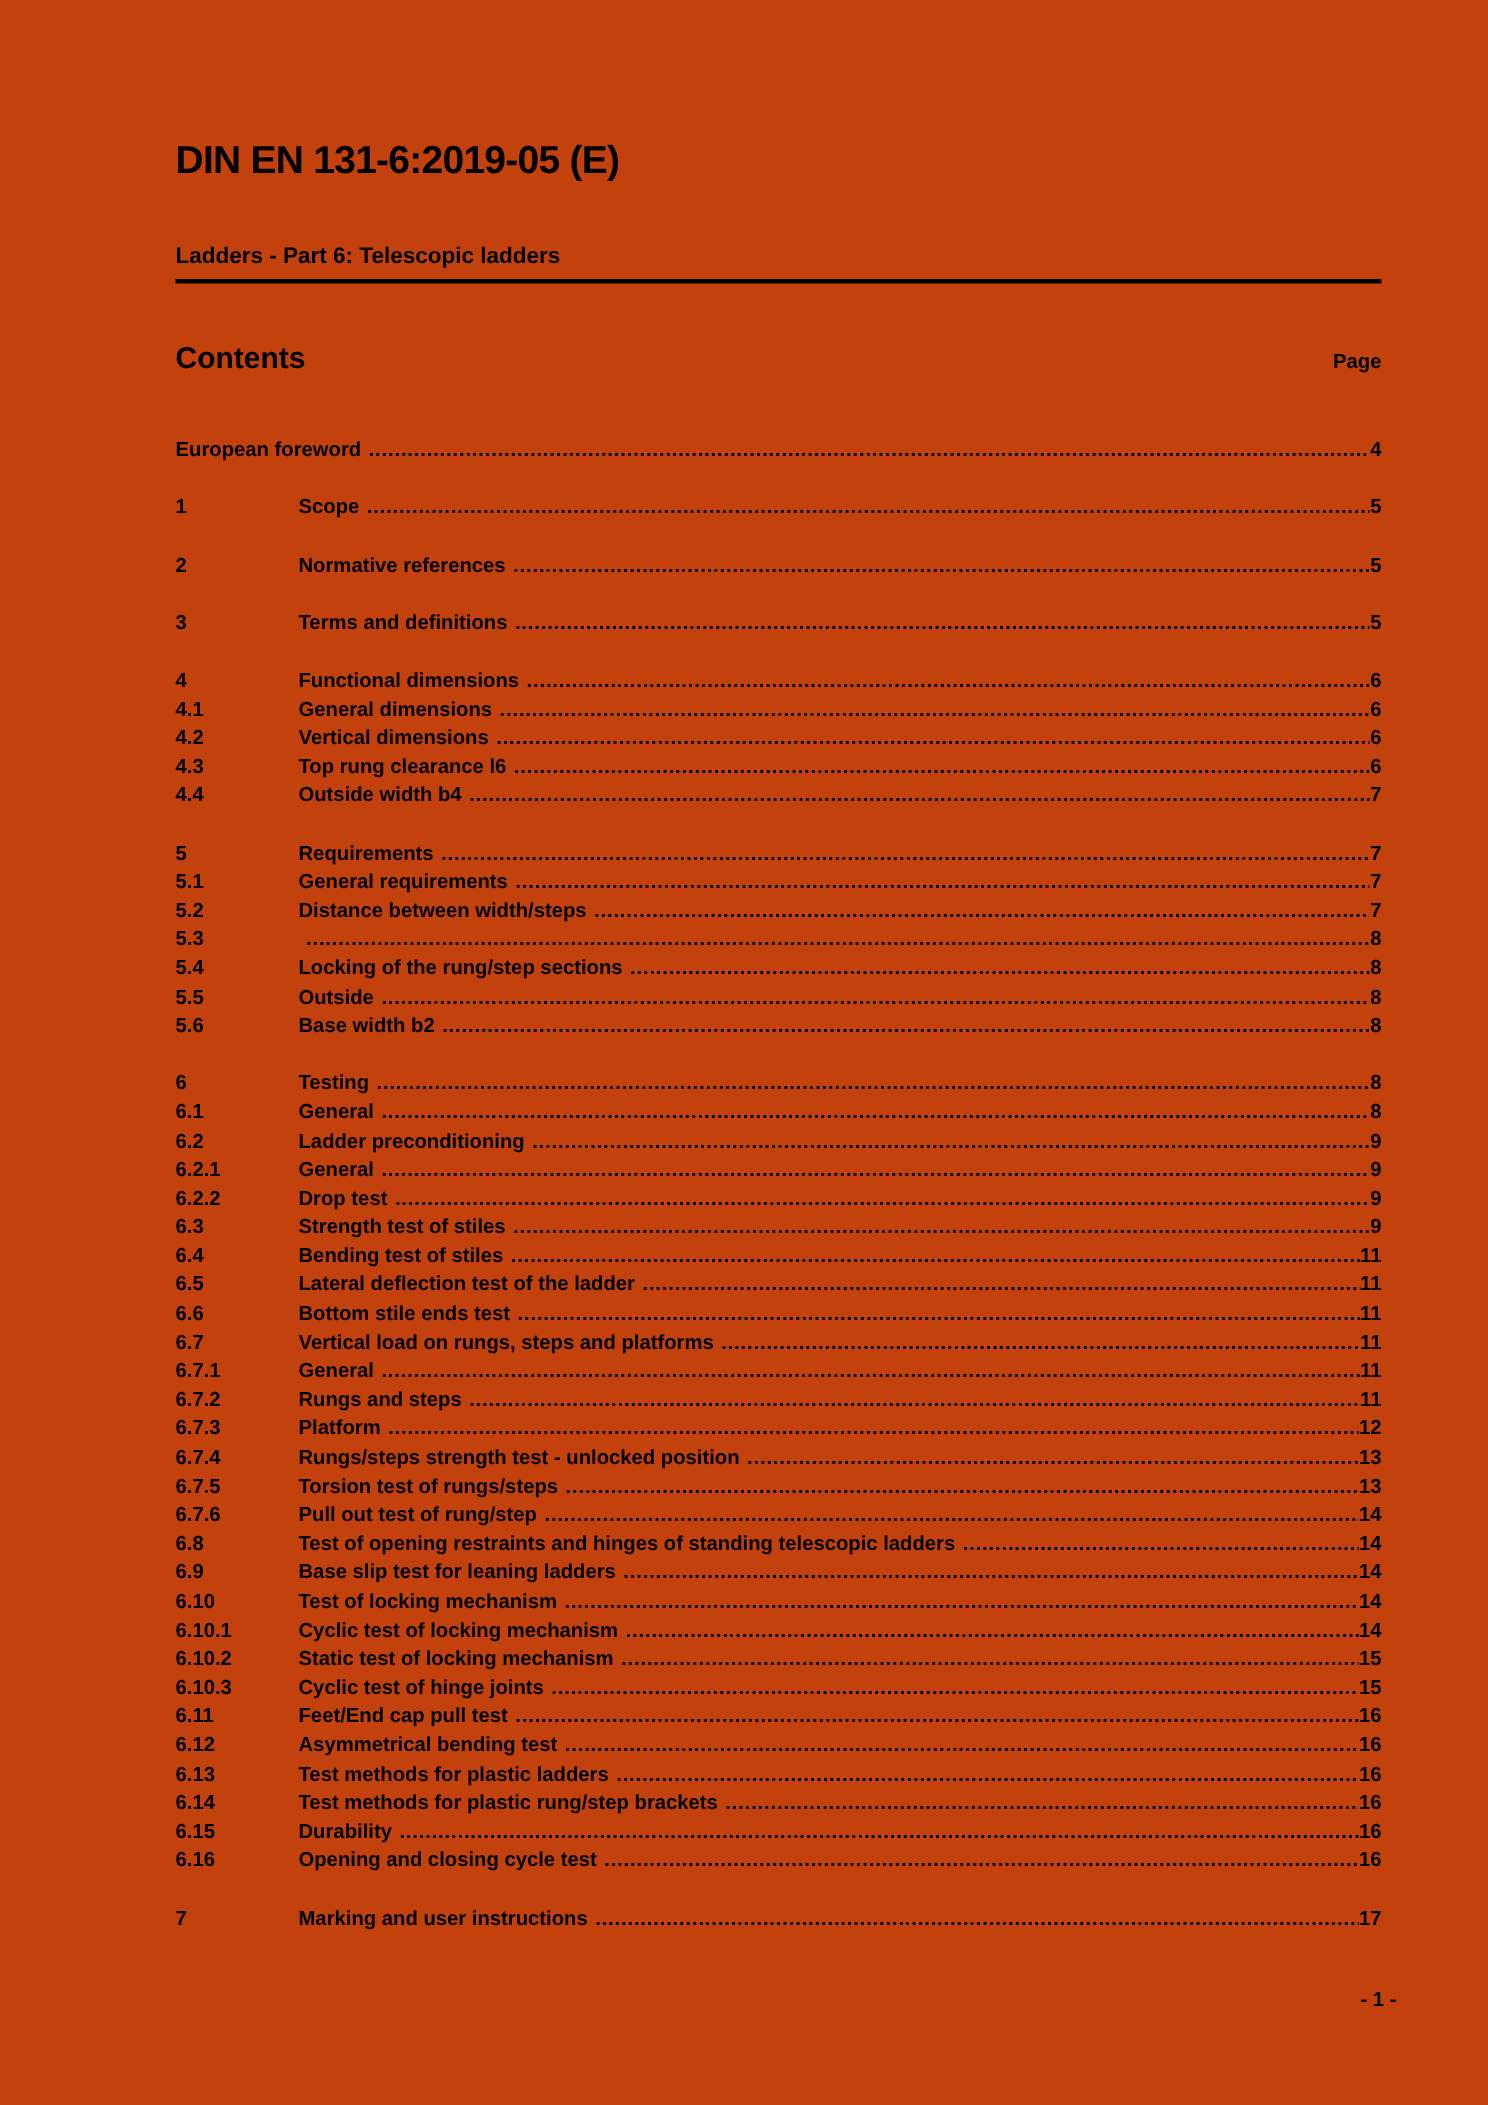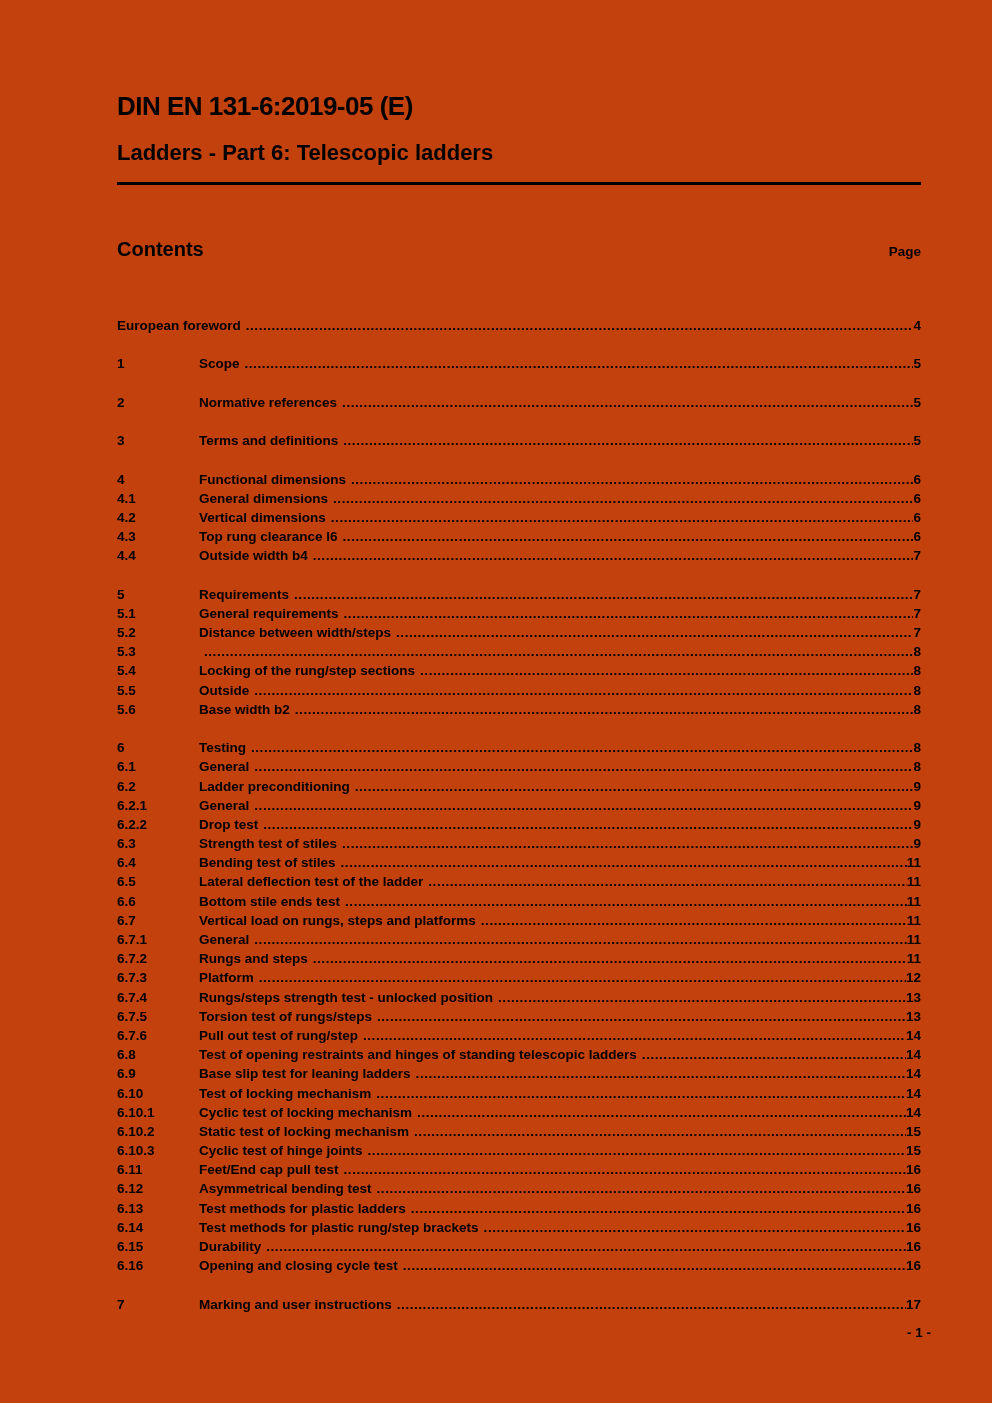--- a/index.html
+++ b/index.html
@@ -6,27 +6,27 @@
   html, body { background: #ffffff; }
   .page {
     width: 992px; height: 1403px; position: relative;
     background: #c2410c; color: #000000;
     font-family: "Liberation Sans", sans-serif;
     font-weight: bold; overflow: hidden;
   }
   .content { position: absolute; left: 117px; top: 0; width: 804px; }
   .doc-title { padding-top: 92px; font-size: 26px; line-height: 28px; letter-spacing: -0.5px; }
   .doc-subtitle {
-    margin-top: 23px; font-size: 22px; line-height: 20px;
-    padding-bottom: 19px; border-bottom: 3px solid #000000;
+    margin-top: 41px; font-size: 15px; line-height: 20px;
+    padding-bottom: 5px; border-bottom: 3px solid #000000;
   }
-  .contents-row { margin-top: 52px; display: flex; justify-content: space-between; align-items: baseline; }
+  .contents-row { margin-top: 38px; display: flex; justify-content: space-between; align-items: baseline; }
   .contents-title { font-size: 20px; line-height: 24px; }
   .page-label { font-size: 13.5px; line-height: 13.5px; padding-left: 28px; }
-  .toc { margin-top: 55px; }
+  .toc { margin-top: 39px; }
   .toc-group + .toc-group { margin-top: 19.2px; }
   .toc-row { display: flex; align-items: baseline; height: 19.2px; font-size: 13.5px; line-height: 19.2px; white-space: nowrap; }
   .toc-num { flex: 0 0 82px; width: 82px; }
   .toc-title { flex: 0 0 auto; }
   .toc-dots { flex: 1 1 auto; min-width: 0; overflow: hidden; padding-left: 5px; letter-spacing: 0.55px; }
   .toc-page { flex: 0 0 auto; }
   .footer { position: absolute; right: 61px; top: 1326px; font-size: 13.5px; line-height: 14px; }
 </style>
 </head>
 <body>

